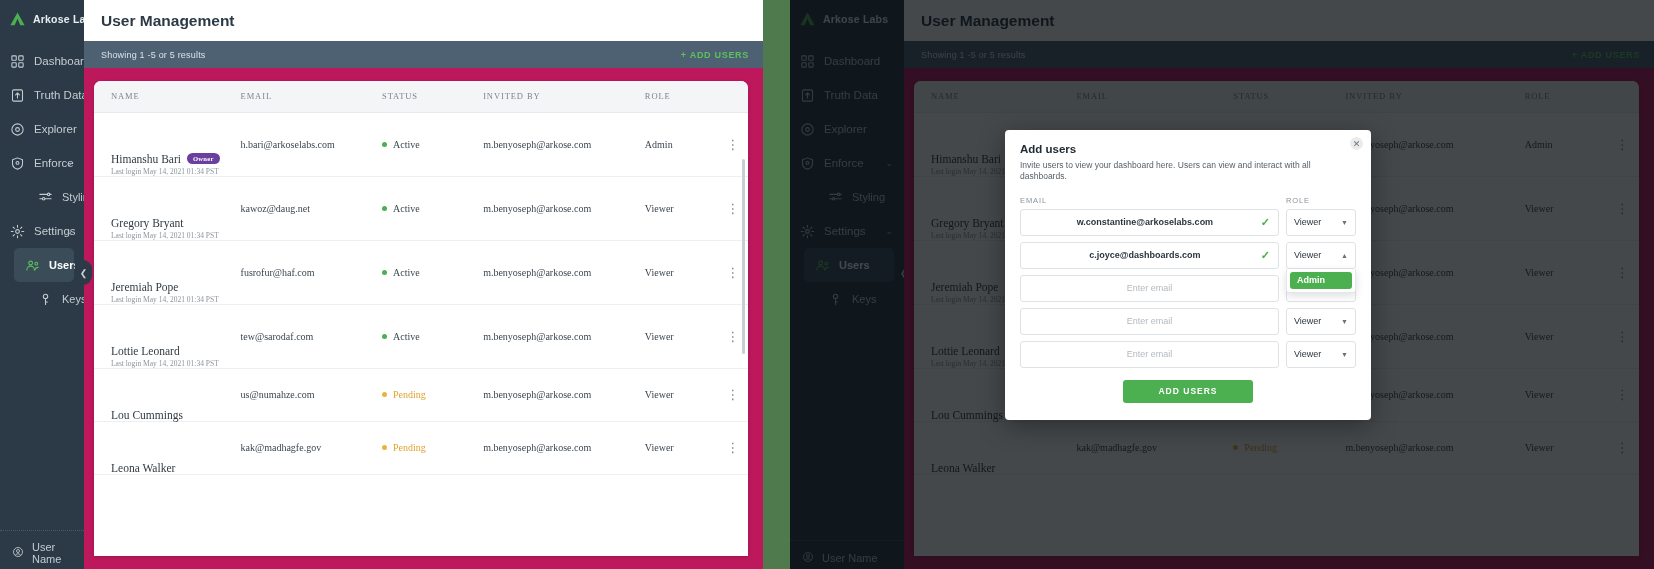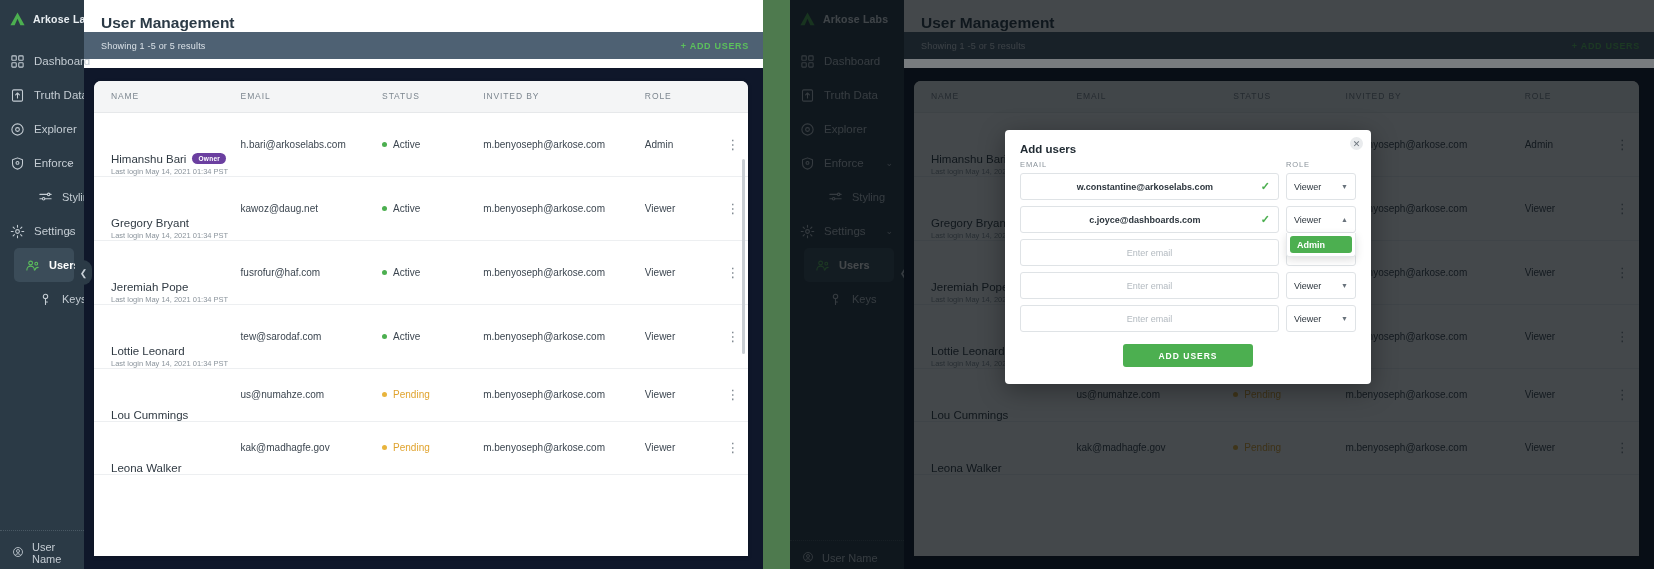--- a/index.html
+++ b/index.html
@@ -60,36 +60,36 @@
     cursor: pointer; z-index: 5;
   }
   .right .collapse-handle { left: 105px; }
 
   
   .main { position: absolute; top: 0; bottom: 0; right: 0; }
   .left .main  { left: 84px;  width: 679px; }
   .right .main { left: 114px; width: 750px; }
 
   .topbar {
-    height: 32px; background: #fff; display: flex; align-items: flex-end;
+    height: 41px; background: #fff; display: flex; align-items: center;
     padding-left: 17px;
   }
   .page-title { font-size: 15.5px; font-weight: bold; color: #2b3a46; }
 
   .subbar {
     height: 27px; background: #4e6173; display: flex; align-items: center;
     justify-content: space-between; padding: 0 14px 0 17px;
     color: #dbe2e8; font-size: 9px; letter-spacing: .2px;
   }
   .add-users-link {
     color: #5cc05c; font-size: 9px; font-weight: bold; letter-spacing: .7px;
     white-space: nowrap; cursor: pointer;
   }
 
-  .board { position: absolute; top: 68px; left: 0; right: 0; bottom: 0; background: #0f172a; }
+  .board { position: absolute; top: 68px; left: 0; right: 0; bottom: 0; background: #be185d; font-family: Liberation Serif, serif; }
   .card {
     position: absolute; top: 13px; left: 10px; right: 15px; bottom: 13px;
     background: #fff; border-radius: 7px 7px 0 0; overflow: hidden;
     box-shadow: 0 1px 4px rgba(0,0,0,.18);
   }
 
   table.userlist { width: 100%; border-collapse: collapse; table-layout: fixed; }
   table.userlist thead th {
     background: #f4f5f6; text-align: left; font-size: 8.5px; letter-spacing: .9px;
     color: #7c868f; font-weight: normal; padding: 10px 0 10px 0; height: 31px;
@@ -692,20 +692,21 @@
           </table>
         </div>
       </div>
     </div>
 
     <div class="dim"></div>
 
     <div class="modal">
       <div class="modal-close">✕</div>
       <h2>Add users</h2>
+      <p>Invite users to view your dashboard here. Users can view and interact with all dashboards.</p>
       <div class="field-heads">
         <span class="fh-email">EMAIL</span>
         <span class="fh-role">ROLE</span>
       </div>
       <div id="modal-rows">
           <div class="row-field">
             <div class="email-input">
               <span class="val">w.constantine@arkoselabs.com</span>
               <span class="check">✓</span>
             </div>

